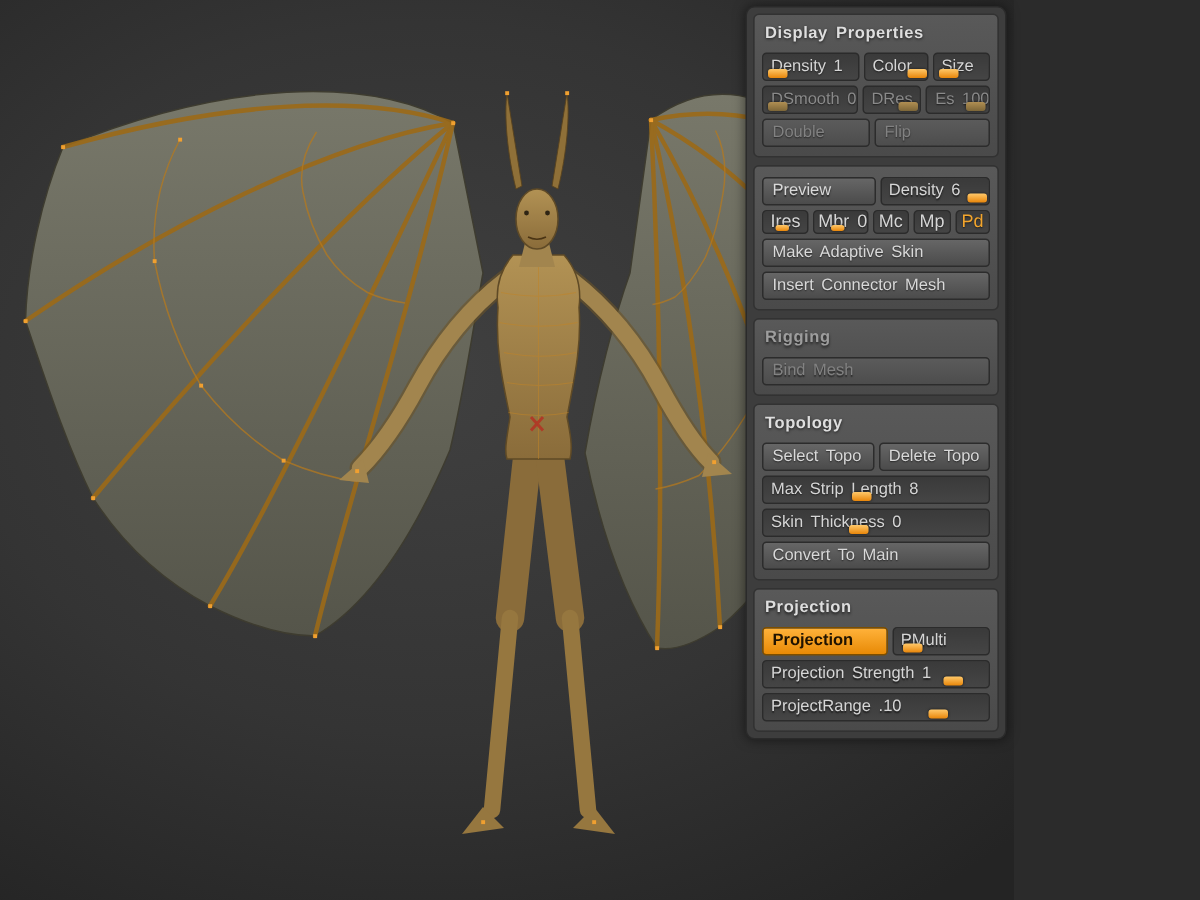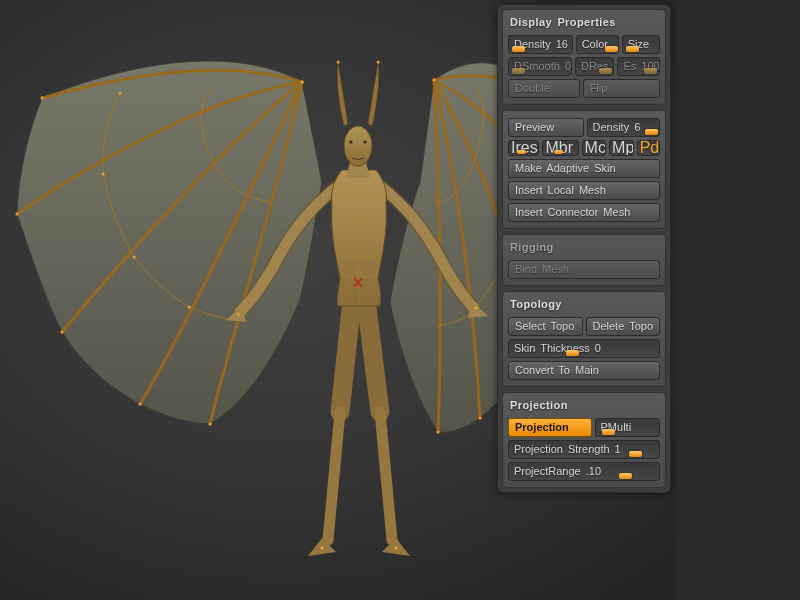--- a/index.html
+++ b/index.html
@@ -33,21 +33,21 @@
     border-color:#7c4e00;font-weight:bold;text-shadow:none}
 
   .slider{position:relative;height:19px;background:linear-gradient(#3a3a3a,#454545);
     border:1px solid #2b2b2b;border-radius:3px;font-size:11px;color:#d6d6d6;
     line-height:16px;padding:0 5px;text-shadow:0 1px 1px rgba(0,0,0,.55);
     cursor:ew-resize;overflow:hidden;white-space:nowrap;word-spacing:2px}
   .slider.disabled{color:#8a8a8a;cursor:default}
   .handle{position:absolute;bottom:1px;width:13px;height:6px;border-radius:2px;
     background:linear-gradient(#ffc869,#e8860a);box-shadow:0 0 2px rgba(0,0,0,.7)}
   .slider.disabled .handle{background:linear-gradient(#b08f52,#7d6638)}
-  .mini{height:16px;font-size:16px;line-height:13px;padding:0 2px;}
+  .mini{height:16px;font-size:12px;line-height:13px;padding:0 2px;text-align:center}
   .mini .handle{width:9px;height:4px}
   .pd-active{color:#f2a52d;font-weight:normal}
 </style>
 </head>
 <body>
 
 <div class="app">
 
   <div class="canvas">
     <svg width="620" height="600" viewBox="0 0 620 600">
@@ -172,21 +172,21 @@
       </g>
     </svg>
   </div>
 
   <div class="panel">
 
     <div class="sec">
       <div class="sec-title">Display Properties</div>
       <div class="row">
         <div class="slider" style="flex:1.7">
-          <span>Density 16</span>
+          <span>Density 1</span>
           <span class="handle" style="left:5%"></span>
         </div>
         <div class="slider" style="flex:1">
           <span>Color</span>
           <span class="handle" style="left:70%"></span>
         </div>
         <div class="slider" style="flex:.85">
           <span>Size</span>
           <span class="handle" style="left:8%"></span>
         </div>
@@ -235,42 +235,45 @@
           <span>Mp</span>
         </div>
         <div class="slider mini" style="flex:.75">
           <span class="pd-active">Pd</span>
         </div>
       </div>
       <div class="row">
         <div class="btn full">Make Adaptive Skin</div>
       </div>
       <div class="row">
-        <div class="btn full">Insert Local Mesh</div>
-      </div>
-      <div class="row">
         <div class="btn full">Insert Connector Mesh</div>
       </div>
     </div>
 
     <div class="sec">
       <div class="sec-title dim">Rigging</div>
       <div class="row">
         <div class="btn full disabled">Bind Mesh</div>
       </div>
     </div>
 
     <div class="sec">
       <div class="sec-title">Topology</div>
       <div class="row">
         <div class="btn" style="flex:1">Select Topo</div>
         <div class="btn" style="flex:1">Delete Topo</div>
       </div>
       <div class="row">
         <div class="slider" style="flex:1">
+          <span>Max Strip Length 8</span>
+          <span class="handle" style="left:39%"></span>
+        </div>
+      </div>
+      <div class="row">
+        <div class="slider" style="flex:1">
           <span>Skin Thickness 0</span>
           <span class="handle" style="left:38%"></span>
         </div>
       </div>
       <div class="row">
         <div class="btn full">Convert To Main</div>
       </div>
     </div>
 
     <div class="sec">

